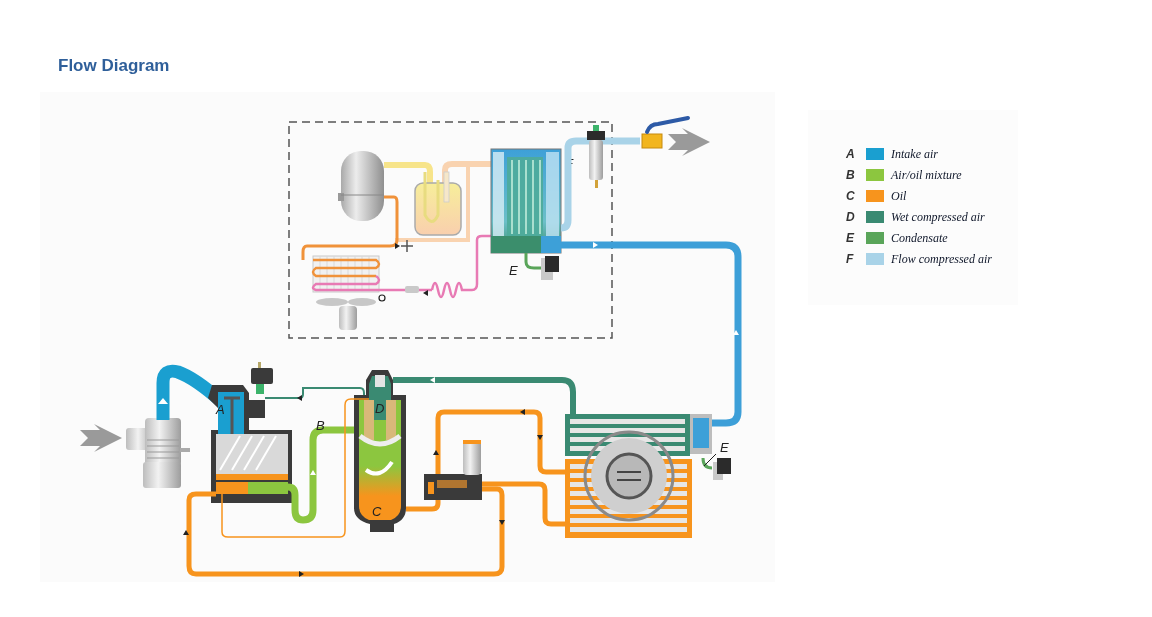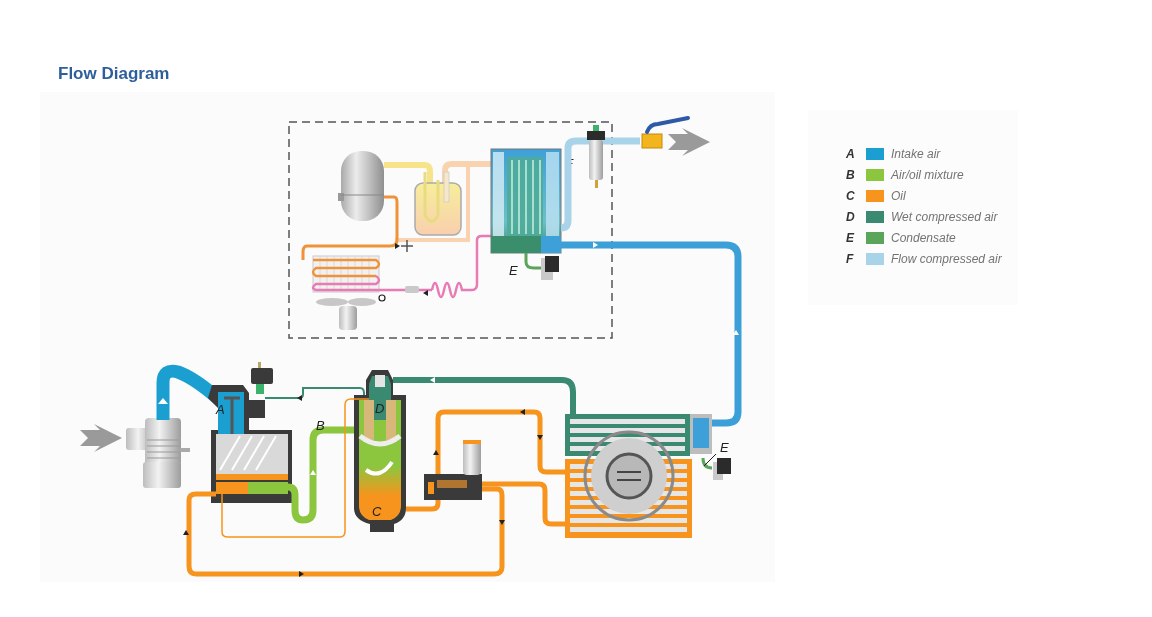--- a/index.html
+++ b/index.html
@@ -1,24 +1,24 @@
 <!DOCTYPE html>
 <html><head>
 <meta charset="utf-8">
 <style>
   html, body { margin:0; padding:0; background:#ffffff; }
   body { width:1152px; height:617px; position:relative; overflow:hidden; font-family:"Liberation Sans", sans-serif; }
-  .title { position:absolute; left:58px; top:64px; font-size:17px; font-weight:bold; color:#2f5f9a; margin:0; }
+  .title { position:absolute; left:58px; top:56px; font-size:17px; font-weight:bold; color:#2f5f9a; margin:0; }
   .diagram-bg { position:absolute; left:40px; top:92px; width:735px; height:490px; background:#fbfbfb; }
   svg.diagram { position:absolute; left:0; top:0; width:1152px; height:617px; }
   .legend { position:absolute; left:808px; top:110px; width:210px; height:195px; background:#fcfcfc; }
   .legend-row { position:absolute; left:38px; height:20px; display:flex; align-items:center; }
   .legend-letter { width:20px; font-size:12px; font-weight:bold; font-style:italic; color:#333; font-family:"Liberation Sans", sans-serif; }
   .legend-swatch { width:18px; height:12px; margin-right:7px; }
-  .legend-label { font-size:12px; font-style:italic; color:#737373; font-family:Liberation Sans, sans-serif; white-space:nowrap; }
+  .legend-label { font-size:12px; font-style:italic; color:#0f172a; font-family:Liberation Serif, serif; white-space:nowrap; }
   .lbl { font-family:"Liberation Sans", sans-serif; font-style:italic; font-size:13px; fill:#222; }
 </style>
 </head>
 <body>
 
 <h1 class="title">Flow Diagram</h1>
 
 <div class="diagram-bg"></div>
 
 <svg class="diagram" viewBox="0 0 1152 617" xmlns="http://www.w3.org/2000/svg">

